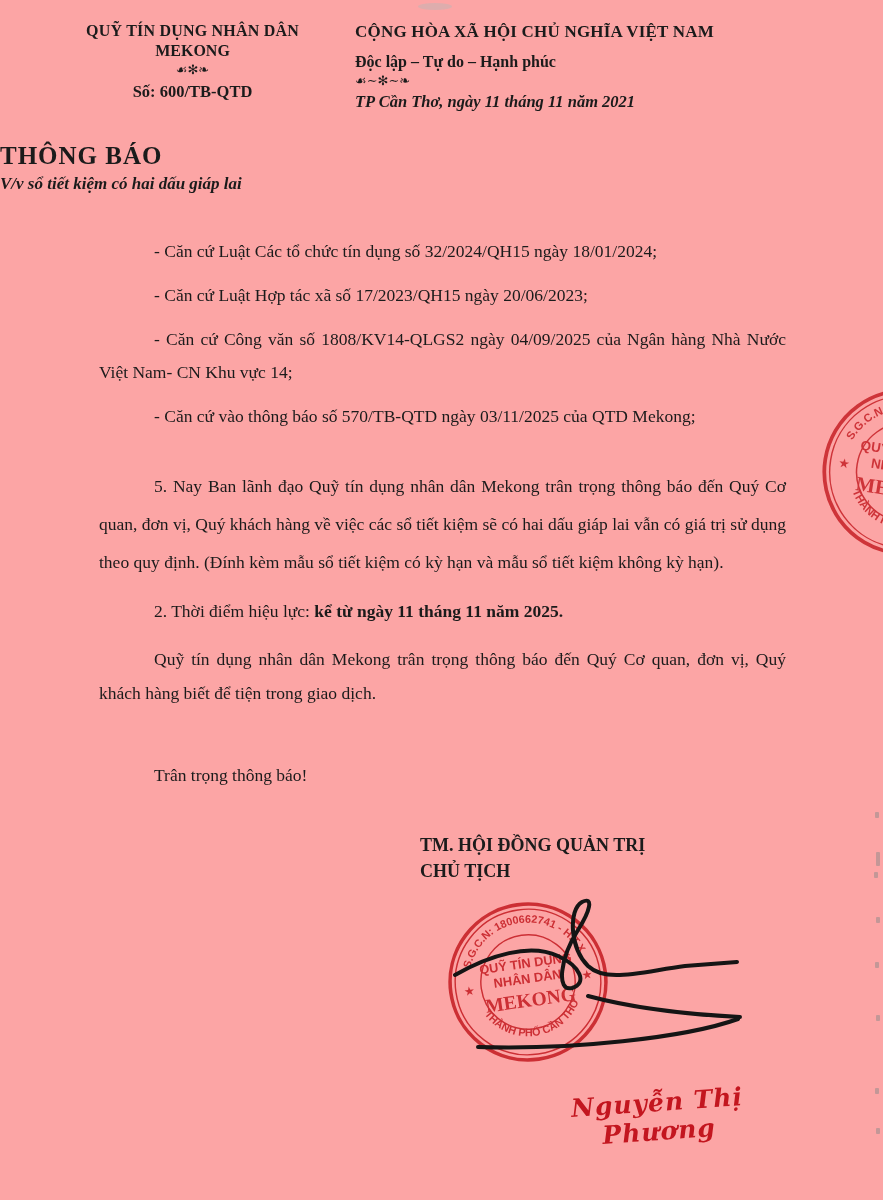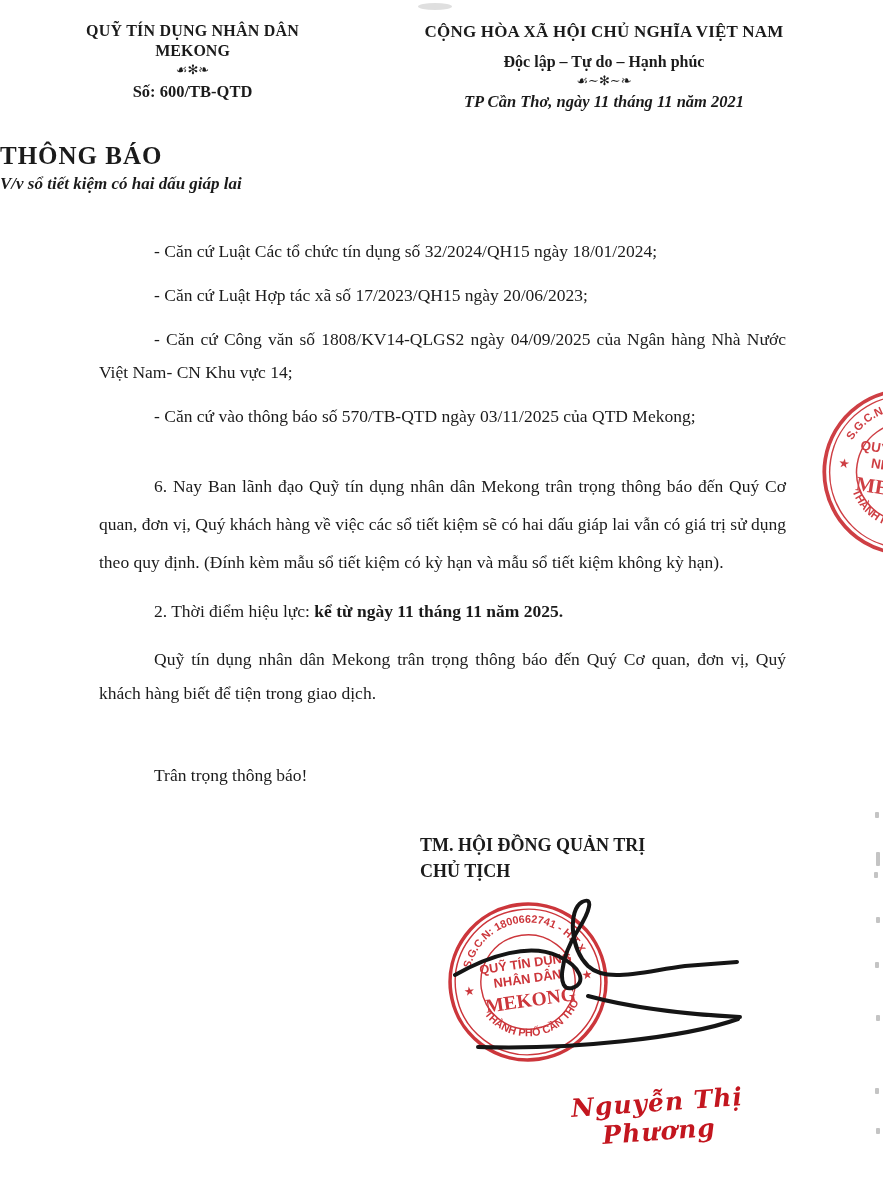--- a/index.html
+++ b/index.html
@@ -1,28 +1,28 @@
 <!DOCTYPE html>
 <html><head>
 <meta charset="utf-8">
 <style>
   html,body{margin:0;padding:0;background:#e8e8e8;}
   .page{
     position:relative;
     width:883px;height:1200px;
     margin:0 auto;
-    background:#ffffff;
+    background:#fca5a5;
     overflow:hidden;
     font-family:"Liberation Serif","DejaVu Serif",serif;
     color:#1b1b1b;
   }
   
   .header{position:absolute;top:22px;left:0;width:100%;display:flex;}
   .header-left{width:355px;text-align:center;padding-left:30px;box-sizing:border-box;}
-  .header-right{flex:1;text-align:center;padding-right:30px;box-sizing:border-box;}
+  .header-right{flex:1;padding-right:30px;box-sizing:border-box;}
   .org-line1{font-weight:bold;font-size:16px;letter-spacing:.2px;}
   .org-line2{font-weight:bold;font-size:16px;margin-top:2px;}
   .ornament{font-size:13px;line-height:14px;margin-top:3px;color:#1b1b1b;}
   .doc-number{font-weight:bold;font-size:16.5px;margin-top:5px;}
   .national{font-weight:bold;font-size:17px;letter-spacing:.2px;}
   .motto{font-weight:bold;font-size:16px;margin-top:11px;}
   .dateline{font-weight:bold;font-style:italic;font-size:16.5px;margin-top:4px;}
   
   .title-block{position:absolute;top:142px;left:0;width:100%;}
   .doc-title{font-weight:bold;font-size:25px;letter-spacing:1px;}
@@ -82,21 +82,21 @@
   <div class="title-block">
     <div class="doc-title">THÔNG BÁO</div>
     <div class="doc-subject">V/v sổ tiết kiệm có hai dấu giáp lai</div>
   </div>
 
   <div class="body-block">
     <p class="cite">- Căn cứ Luật Các tổ chức tín dụng số 32/2024/QH15 ngày 18/01/2024;</p>
     <p class="cite">- Căn cứ Luật Hợp tác xã số 17/2023/QH15 ngày 20/06/2023;</p>
     <p class="cite">- Căn cứ Công văn số 1808/KV14-QLGS2 ngày 04/09/2025 của Ngân hàng Nhà Nước Việt Nam- CN Khu vực 14;</p>
     <p class="cite">- Căn cứ vào thông báo số 570/TB-QTD ngày 03/11/2025 của QTD Mekong;</p>
-    <p class="main1">6. Nay Ban lãnh đạo Quỹ tín dụng nhân dân Mekong trân trọng thông báo đến Quý Cơ quan, đơn vị, Quý khách hàng về việc các sổ tiết kiệm sẽ có hai dấu giáp lai vẫn có giá trị sử dụng theo quy định. (Đính kèm mẫu sổ tiết kiệm có kỳ hạn và mẫu sổ tiết kiệm không kỳ hạn).</p>
+    <p class="main1">5. Nay Ban lãnh đạo Quỹ tín dụng nhân dân Mekong trân trọng thông báo đến Quý Cơ quan, đơn vị, Quý khách hàng về việc các sổ tiết kiệm sẽ có hai dấu giáp lai vẫn có giá trị sử dụng theo quy định. (Đính kèm mẫu sổ tiết kiệm có kỳ hạn và mẫu sổ tiết kiệm không kỳ hạn).</p>
     <p class="main2"><span>2. Thời điểm hiệu lực: </span><span class="b">kể từ ngày 11 tháng 11 năm 2025.</span></p>
     <p class="closing">Quỹ tín dụng nhân dân Mekong trân trọng thông báo đến Quý Cơ quan, đơn vị, Quý khách hàng biết để tiện trong giao dịch.</p>
     <p class="regards">Trân trọng thông báo!</p>
   </div>
 
   <div class="authority">
     <div class="authority-line">TM. HỘI ĐỒNG QUẢN TRỊ</div>
     <div class="authority-line">CHỦ TỊCH</div>
   </div>
 

